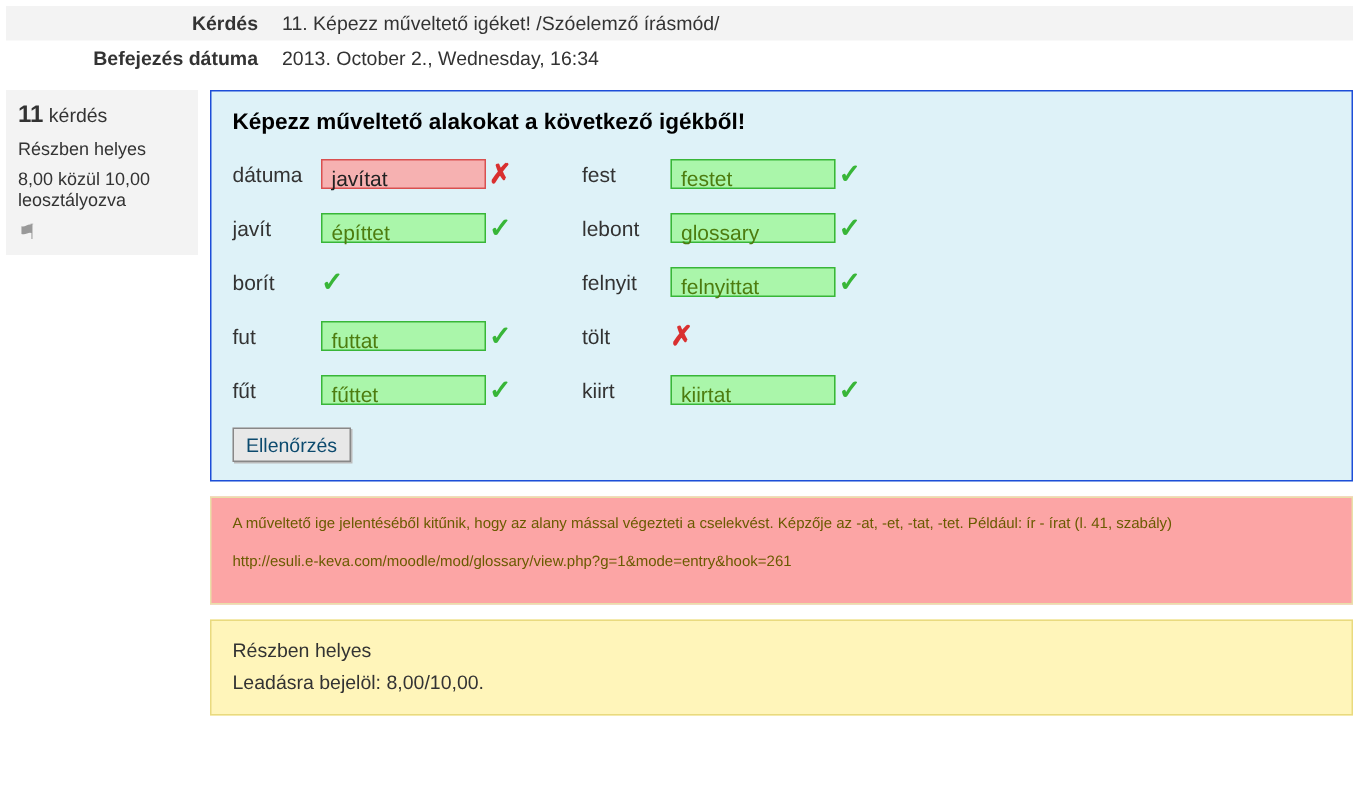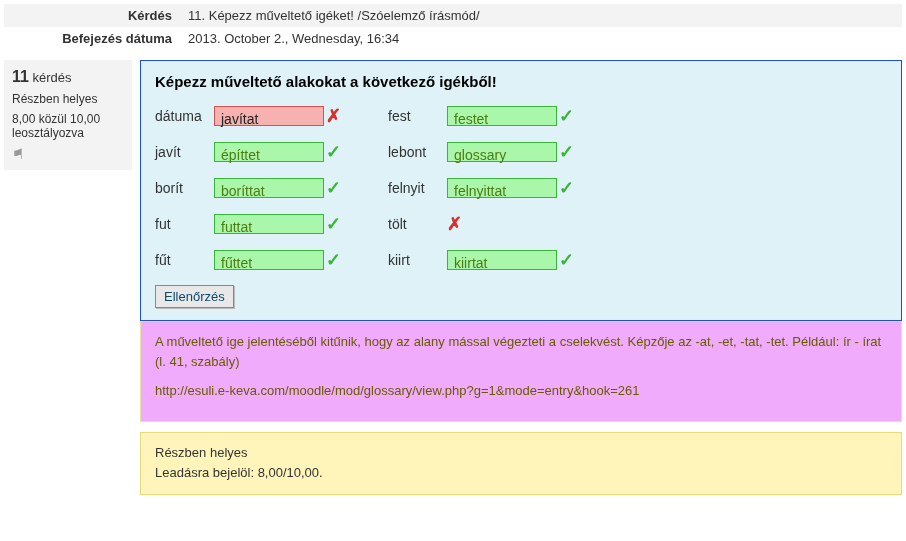--- a/index.html
+++ b/index.html
@@ -123,25 +123,26 @@
   .checkbtn {
     background: #e8e8e8;
     border: 1px solid #888;
     padding: 3px 8px;
     font-size: 13px;
     color: #0c4a6e;
     box-shadow: 1px 1px 0 #bbb;
     cursor: pointer;
   }
   .feedback {
-    background: #f0abfc;
+    background: #fca5a5;
     border: 1px solid #e9e0a9;
+    margin-top: 10px;
     padding: 10px 14px;
     color: #6a5b00;
-    font-size: 13px;
+    font-size: 10px;
     line-height: 1.5;
   }
   .feedback p { margin: 0 0 10px 0; }
   .outcome {
     background: #fff5ba;
     border: 1px solid #e9da7f;
     margin-top: 10px;
     padding: 10px 14px;
     color: #333;
     font-size: 13px;
@@ -193,21 +194,20 @@
             <span class="ansbox correct">építtet</span>
             <span class="mark ok">✓</span>
           </div>
           <div class="label">lebont</div>
           <div class="cell">
             <span class="ansbox correct">glossary</span>
             <span class="mark ok">✓</span>
           </div>
           <div class="label">borít</div>
           <div class="cell">
-            <span class="ansbox correct">boríttat</span>
             <span class="mark ok">✓</span>
           </div>
           <div class="label">felnyit</div>
           <div class="cell">
             <span class="ansbox correct">felnyittat</span>
             <span class="mark ok">✓</span>
           </div>
           <div class="label">fut</div>
           <div class="cell">
             <span class="ansbox correct">futtat</span>

